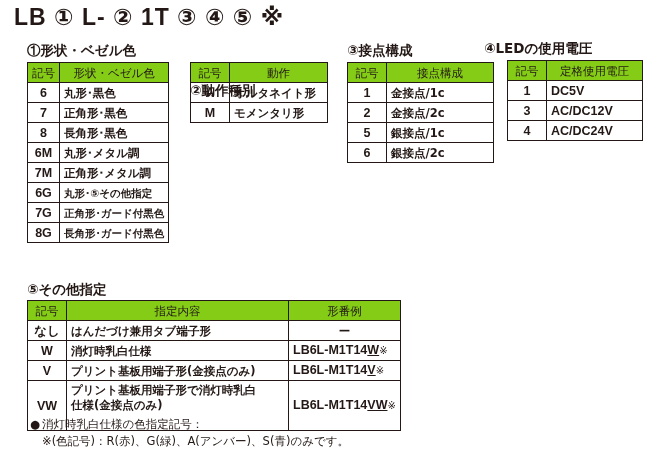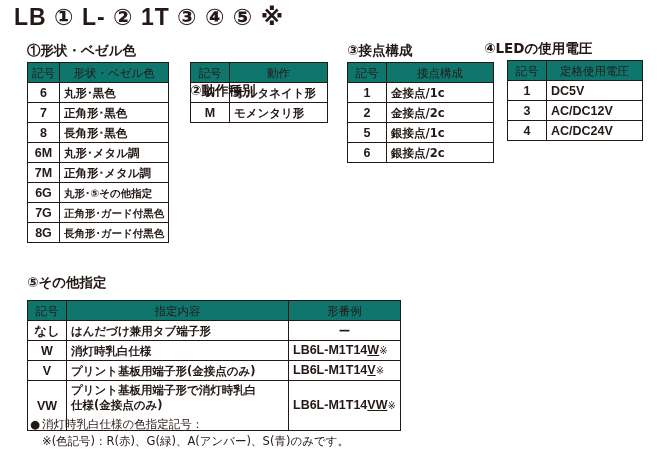--- a/index.html
+++ b/index.html
@@ -3,21 +3,21 @@
 <meta charset="utf-8">
 <style>
   html, body { margin:0; padding:0; background:#fff; }
   body { width:664px; height:475px; position:relative; overflow:hidden;
          font-family: "DejaVu Sans", "Liberation Sans", sans-serif; color:#231815; }
   .title { position:absolute; left:14px; top:4px; font-size:23px; font-weight:bold;
            font-family:"Liberation Sans", "DejaVu Sans", sans-serif; letter-spacing:1px; white-space:nowrap; }
   .sec-title { position:absolute; font-size:13.5px; font-weight:bold; white-space:nowrap; }
   table { position:absolute; border-collapse:collapse; font-size:11.5px; }
   table td, table th { border:1px solid #231815; padding:0 4px; height:19px; line-height:18px; white-space:nowrap; }
-  table th { background:#0f766e; font-weight:normal; text-align:center; }
+  table th { background:#84cc16; font-weight:normal; text-align:center; }
   td.code { text-align:center; font-weight:bold; font-family:"Liberation Sans", "DejaVu Sans", sans-serif; font-size:12.5px; }
   td.val { font-weight:bold; }
   td.latin { font-family:"Liberation Sans", "DejaVu Sans", sans-serif; font-size:12.5px; }
   td.center { text-align:center; }
   .notes { position:absolute; left:30px; top:416px; font-size:11.5px; line-height:17px; }
   .notes .bullet { display:inline-block; width:12px; }
   .notes .indent { padding-left:12px; }
   u { text-decoration:underline; }
   .kome { font-weight:normal; font-size:10px; }
   td.two-line { line-height:15px; padding-top:2px; padding-bottom:17px; }
@@ -128,21 +128,21 @@
         <td class="code">3</td>
         <td class="val latin">AC/DC12V</td>
       </tr>
   <tr>
         <td class="code">4</td>
         <td class="val latin">AC/DC24V</td>
       </tr>
 </tbody>
   </table>
 
-<div class="sec-title" style="left:27px;top:274px;">⑤その他指定</div>
+<div class="sec-title" style="left:27px;top:281px;">⑤その他指定</div>
 <table style="left:27px;top:300px;width:374px;">
   <tbody>
       <tr>
     <th style="width:30px">記号</th>
     <th style="width:213px">指定内容</th>
     <th>形番例</th>
   </tr>
   <tr>
     <td class="code">なし</td>
     <td class="val">はんだづけ兼用タブ端子形</td>

